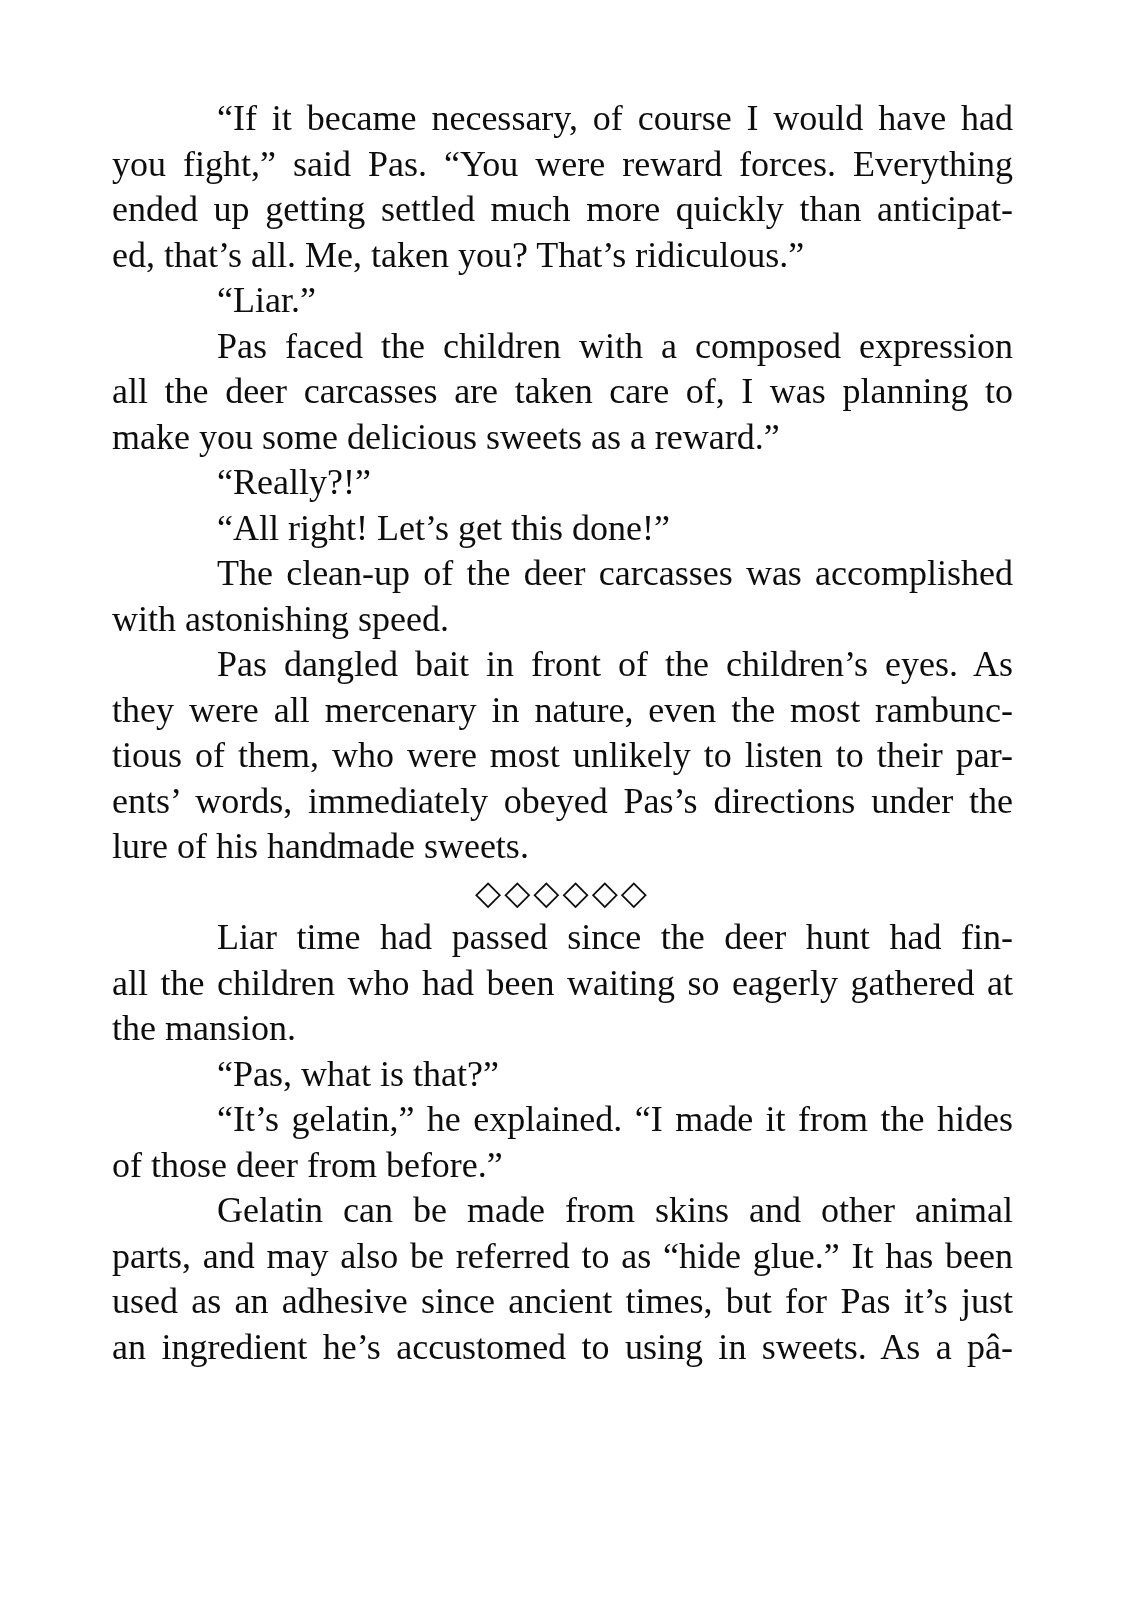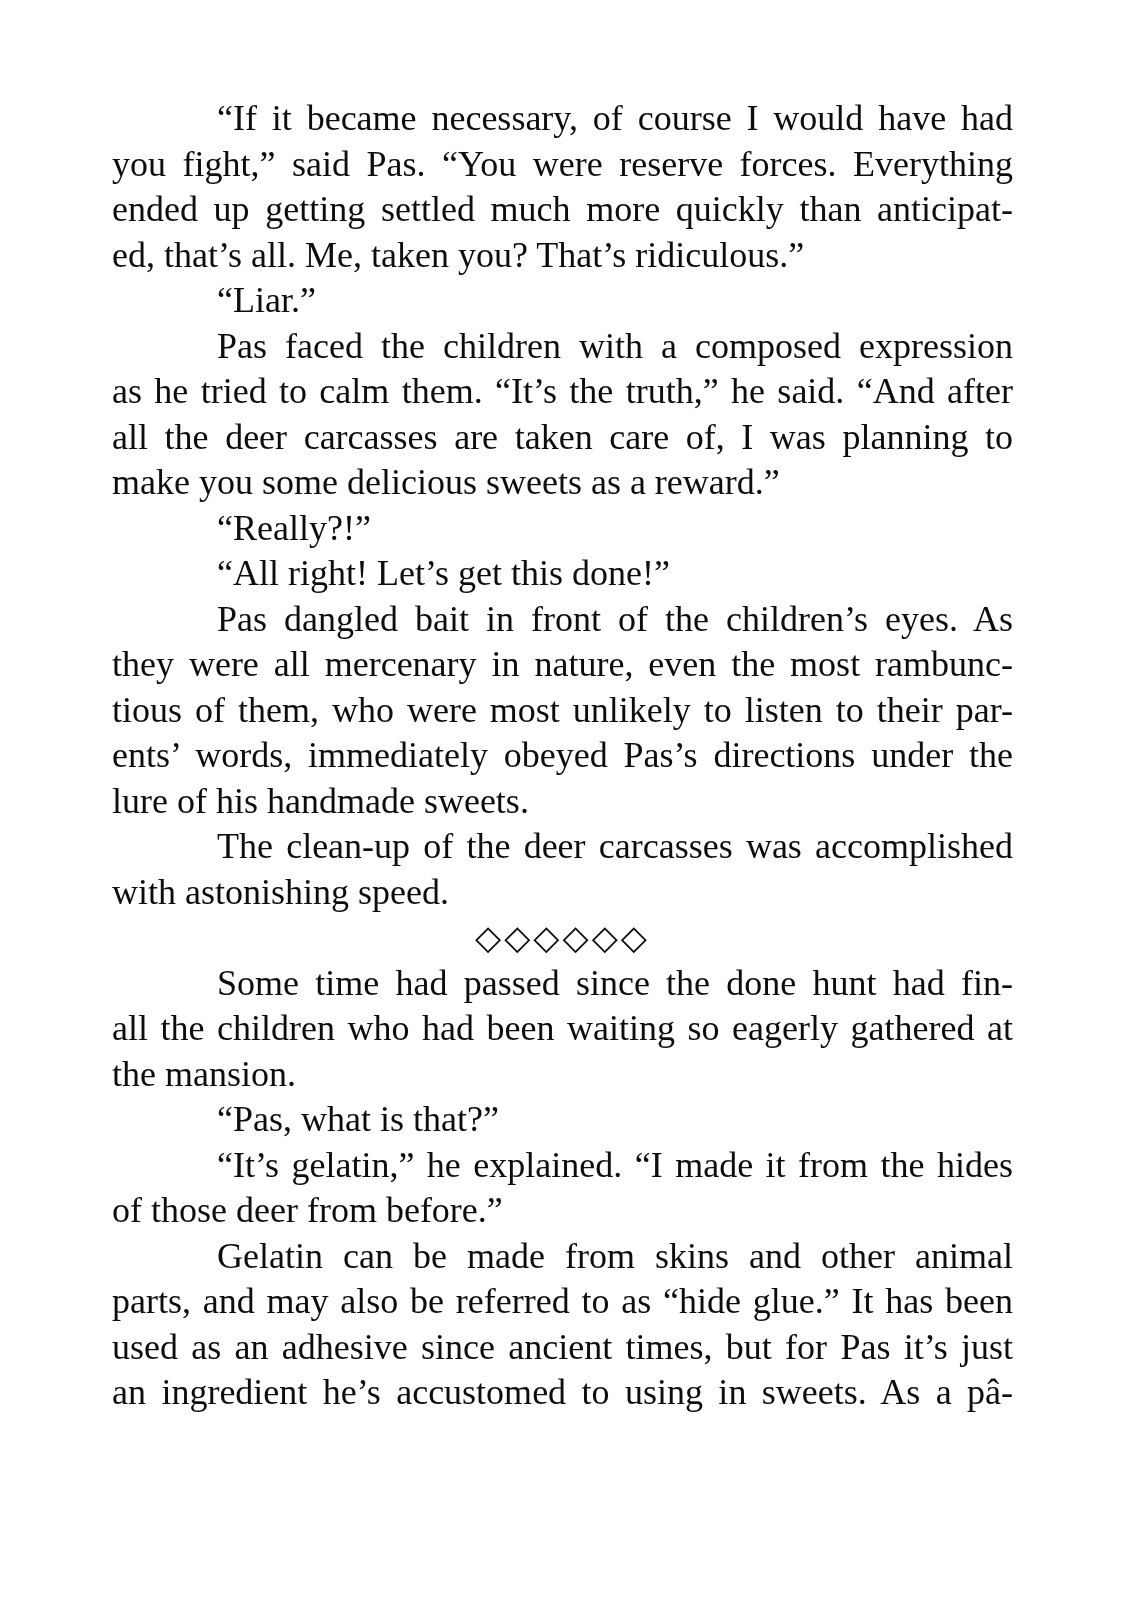--- a/index.html
+++ b/index.html
@@ -50,53 +50,52 @@
     color: #0d0d0d;
   }
 </style>
 </head>
 <body>
 
 <div class="book-page">
   <div class="page-text">
       <p class="para">
         <span class="line indent just">“If it became necessary, of course I would have had</span>
-        <span class="line just">you fight,” said Pas. “You were reserve forces. Everything</span>
+        <span class="line just">you fight,” said Pas. “You were reward forces. Everything</span>
         <span class="line just">ended up getting settled much more quickly than anticipat-</span>
         <span class="line">ed, that’s all. Me, taken you? That’s ridiculous.”</span>
       </p>
       <p class="para">
         <span class="line indent">“Liar.”</span>
       </p>
       <p class="para">
         <span class="line indent just">Pas faced the children with a composed expression</span>
-        <span class="line just">as he tried to calm them. “It’s the truth,” he said. “And after</span>
         <span class="line just">all the deer carcasses are taken care of, I was planning to</span>
         <span class="line">make you some delicious sweets as a reward.”</span>
       </p>
       <p class="para">
         <span class="line indent">“Really?!”</span>
       </p>
       <p class="para">
         <span class="line indent">“All right! Let’s get this done!”</span>
       </p>
       <p class="para">
+        <span class="line indent just">The clean-up of the deer carcasses was accomplished</span>
+        <span class="line">with astonishing speed.</span>
+      </p>
+      <p class="para">
         <span class="line indent just">Pas dangled bait in front of the children’s eyes. As</span>
         <span class="line just">they were all mercenary in nature, even the most rambunc-</span>
         <span class="line just">tious of them, who were most unlikely to listen to their par-</span>
         <span class="line just">ents’ words, immediately obeyed Pas’s directions under the</span>
         <span class="line">lure of his handmade sweets.</span>
       </p>
-      <p class="para">
-        <span class="line indent just">The clean-up of the deer carcasses was accomplished</span>
-        <span class="line">with astonishing speed.</span>
-      </p>
       <div class="divider">◇◇◇◇◇◇</div>
       <p class="para">
-        <span class="line indent just">Some time had passed since the done hunt had fin-</span>
+        <span class="line indent just">Liar time had passed since the deer hunt had fin-</span>
         <span class="line just">all the children who had been waiting so eagerly gathered at</span>
         <span class="line">the mansion.</span>
       </p>
       <p class="para">
         <span class="line indent">“Pas, what is that?”</span>
       </p>
       <p class="para">
         <span class="line indent just">“It’s gelatin,” he explained. “I made it from the hides</span>
         <span class="line">of those deer from before.”</span>
       </p>

